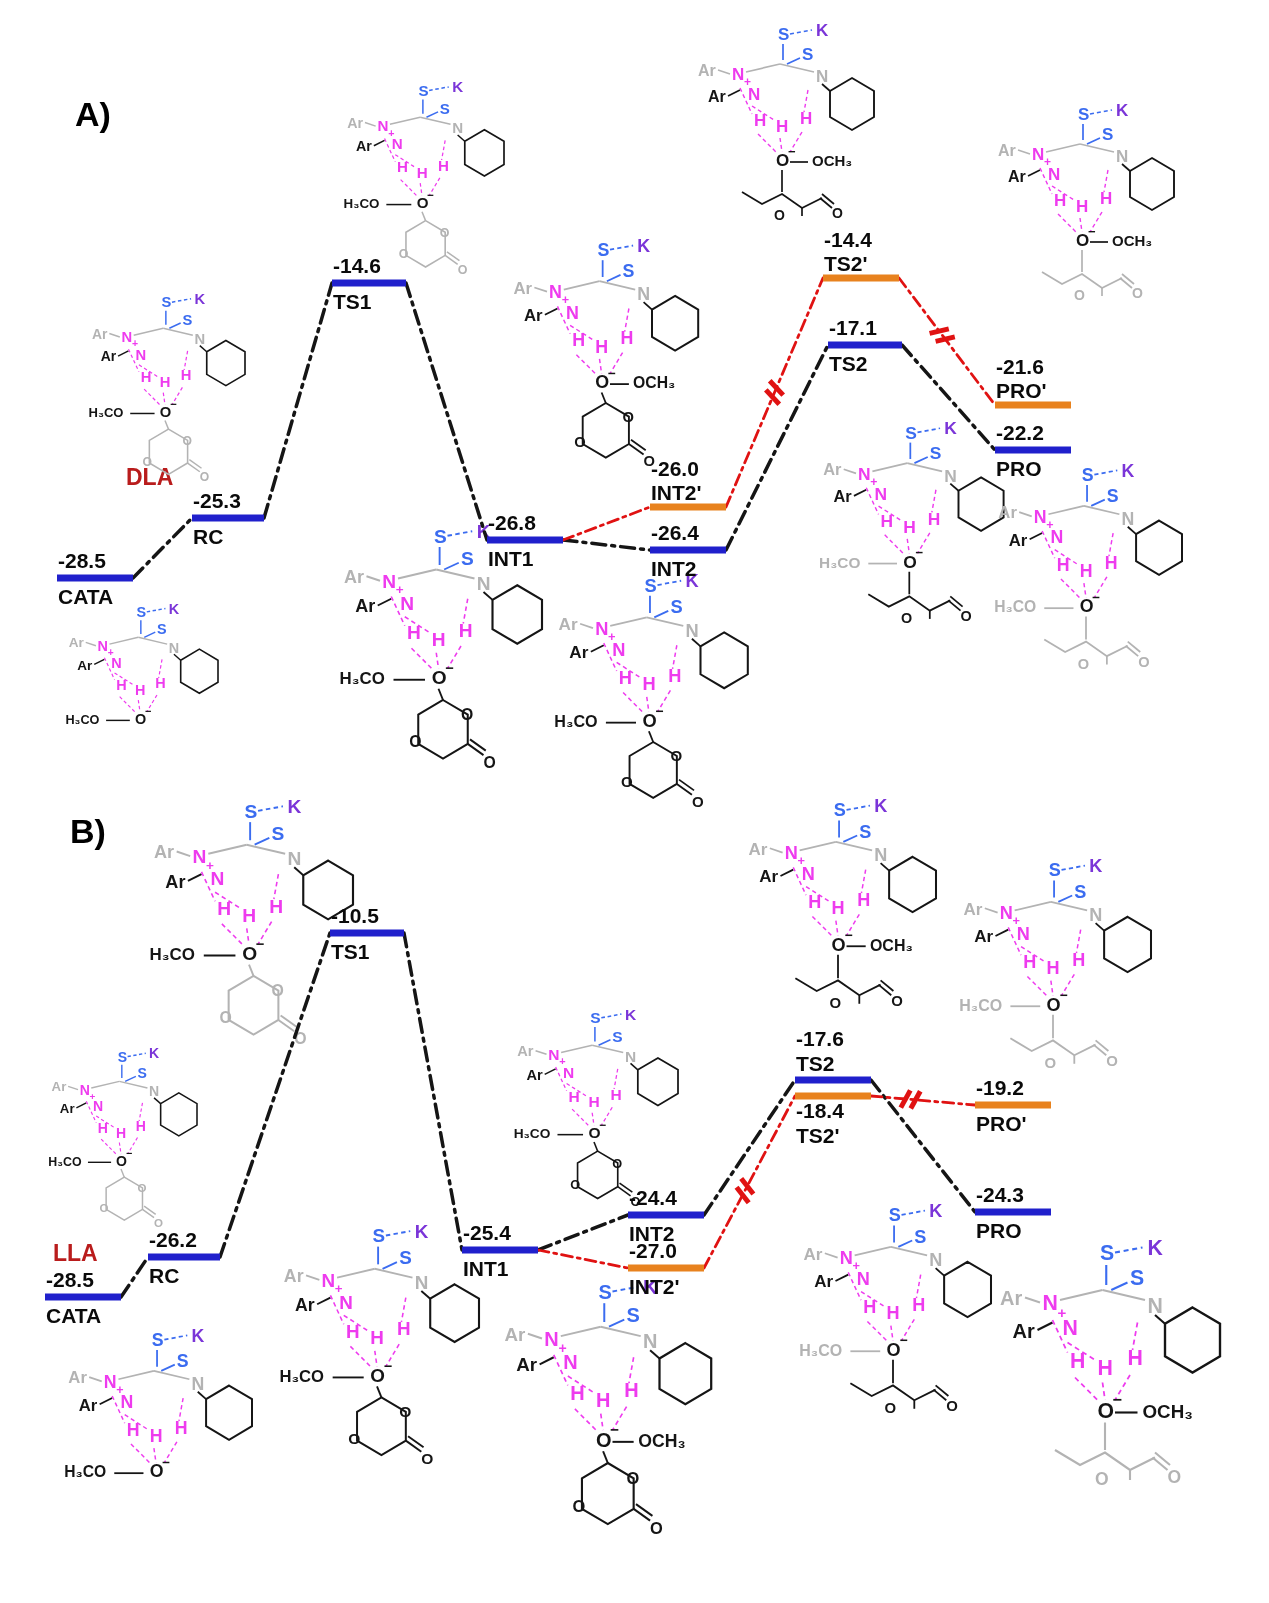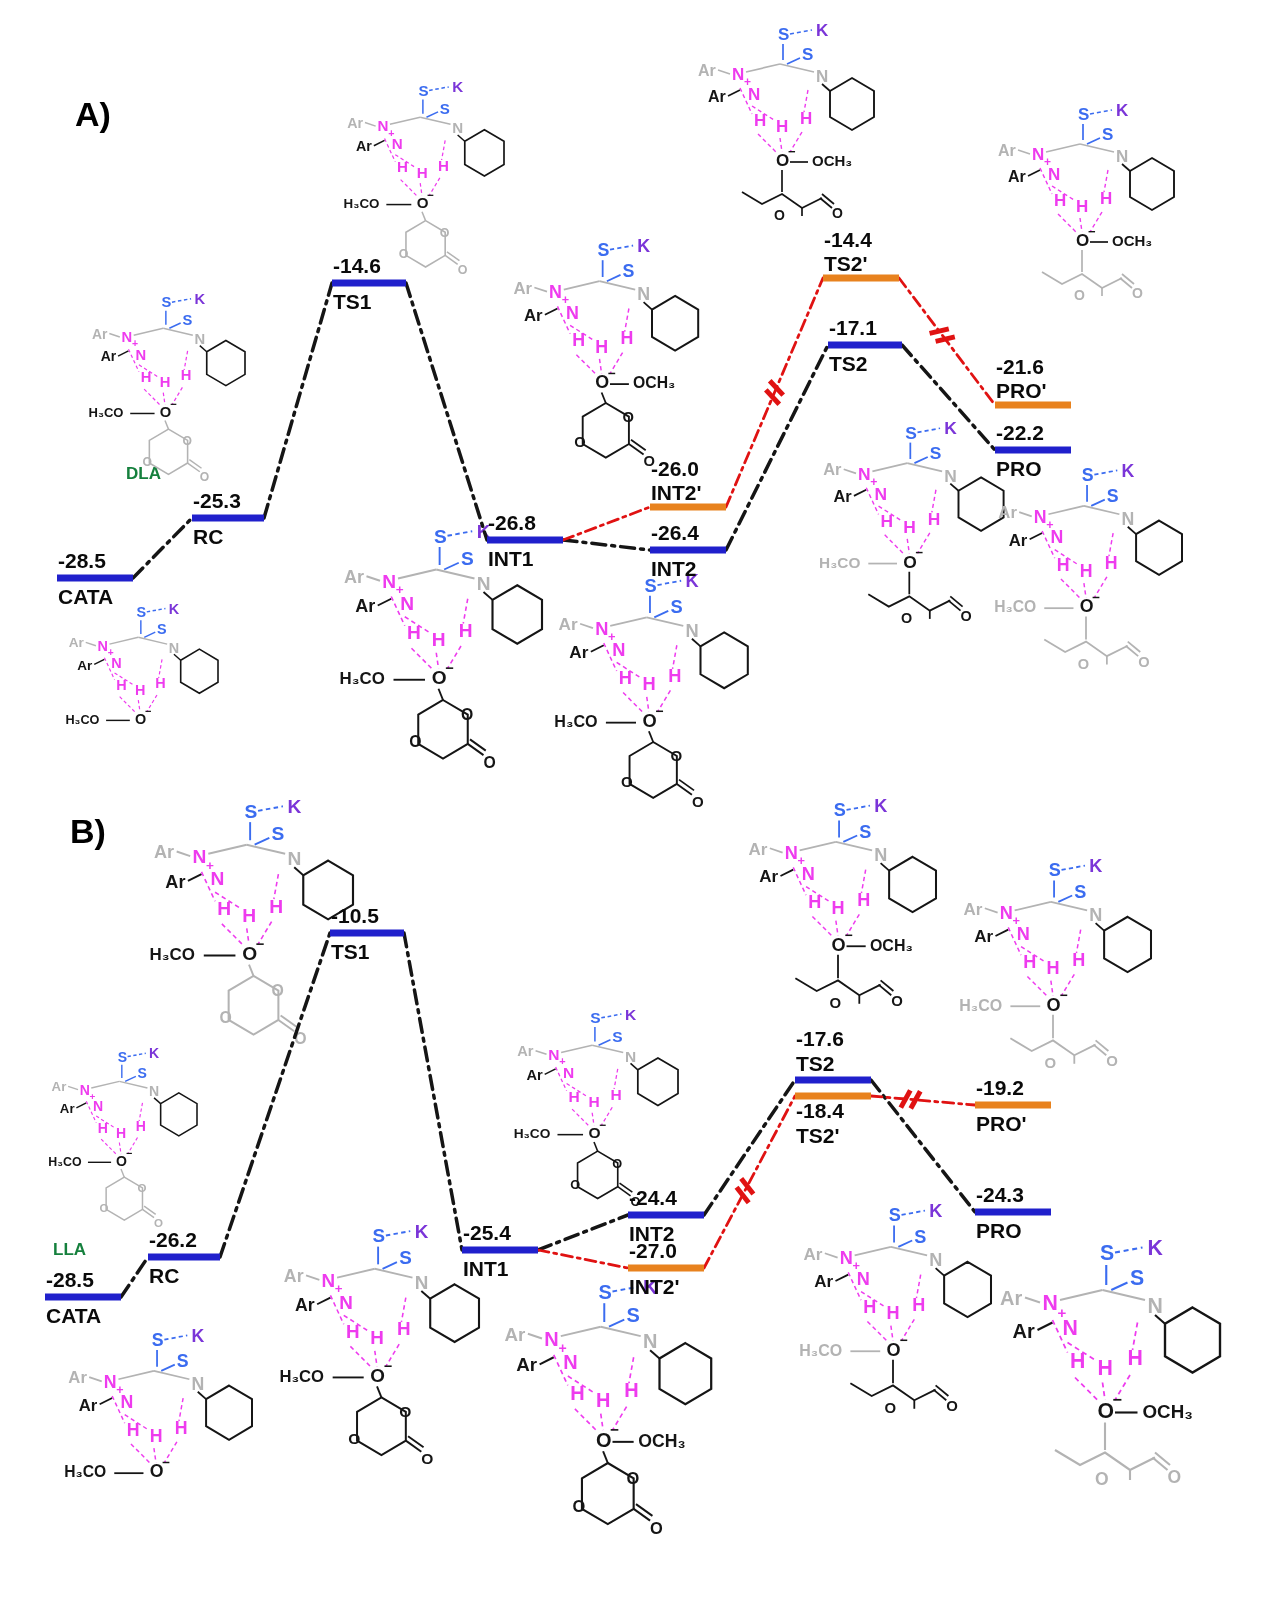--- a/index.html
+++ b/index.html
@@ -14,23 +14,23 @@
   .panel-letter{
     position:absolute;
     font-size:34px;
     font-weight:bold;
     color:#000;
   }
   #pl-a{left:75px;top:95px;}
   #pl-b{left:70px;top:812px;}
   .substrate-label{
     position:absolute;
-    font-size:17px;
+    font-size:23px;
     font-weight:bold;
-    color:#15803d;
+    color:#b91c1c;
   }
   #sub-a{left:126px;top:464px;}
   #sub-b{left:53px;top:1240px;}
   svg#diagram{position:absolute;left:0;top:0;}
   svg text{font-family:"Liberation Sans", sans-serif;}
   .lvl{font-weight:bold;font-size:21px;fill:#0a0a0a;}
 </style>
 </head>
 <body>
 

